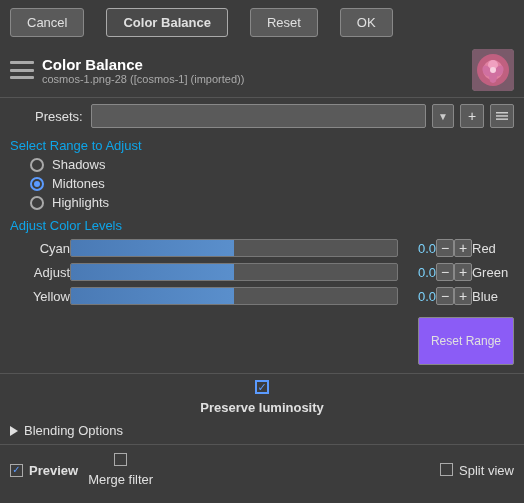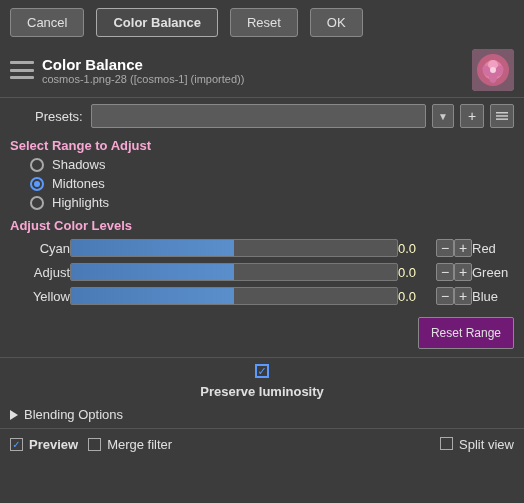--- a/index.html
+++ b/index.html
@@ -13,21 +13,21 @@
       color: #e0e0e0;
       overflow: hidden;
     }
 
     
     .top-bar {
       display: flex;
       flex-direction: row;
       align-items: center;
       padding: 8px 10px;
-      gap: 12px;
+      gap: 22px;
       background: #3c3c3c;
     }
 
     .top-bar button {
       padding: 6px 16px;
       border: 1px solid #888;
       background: #5a5a5a;
       color: #e0e0e0;
       font-size: 13px;
       cursor: pointer;
@@ -143,22 +143,22 @@
       display: flex;
       align-items: center;
       justify-content: center;
       cursor: pointer;
       border-radius: 2px;
     }
 
     
     .section-label {
       padding: 6px 10px 2px 10px;
-      font-weight: bold;
-      color: #f9a8d4;
+      font-weight: normal;
+      color: #0ea5e9;
     }
 
     
     .radio-group {
       display: flex;
       flex-direction: column;
       padding: 2px 2px 2px 30px;
       gap: 4px;
     }
 
@@ -227,22 +227,23 @@
       position: absolute;
       top: 0;
       left: 0;
       width: 50%;
       height: 100%;
       background: linear-gradient(to right, #4a7ab5, #5a8fcc);
     }
 
     .slider-value {
       width: 38px;
+      text-align: right;
       font-size: 13px;
-      color: #fef9c3;
+      color: #7dd3fc;
       flex-shrink: 0;
     }
 
     .slider-btn {
       width: 18px;
       height: 18px;
       background: #5a5a5a;
       border: 1px solid #888;
       color: #e0e0e0;
       font-size: 14px;
@@ -263,22 +264,22 @@
     }
 
     
     .reset-range-row {
       display: flex;
       justify-content: flex-end;
       padding: 2px 10px 6px 10px;
     }
 
     .reset-range-btn {
-      padding: 8px 12px;
-      background: #701a75;
+      padding: 16px 12px;
+      background: #8b5cf6;
       border: 1px solid #888;
       color: #e0e0e0;
       font-size: 12px;
       cursor: pointer;
       border-radius: 2px;
     }
 
     
     .checkbox-row {
       display: flex;
@@ -346,20 +347,21 @@
     .bottom-row .preview-section {
       display: flex;
       align-items: center;
       gap: 6px;
     }
 
     .bottom-row .merge-section {
       display: flex;
       align-items: center;
       gap: 6px;
+      flex-direction: column;
     }
 
     .bottom-row .split-view-section {
       display: flex;
       gap: 6px;
       margin-left: auto;
     }
 
     .small-check {
       width: 13px;

